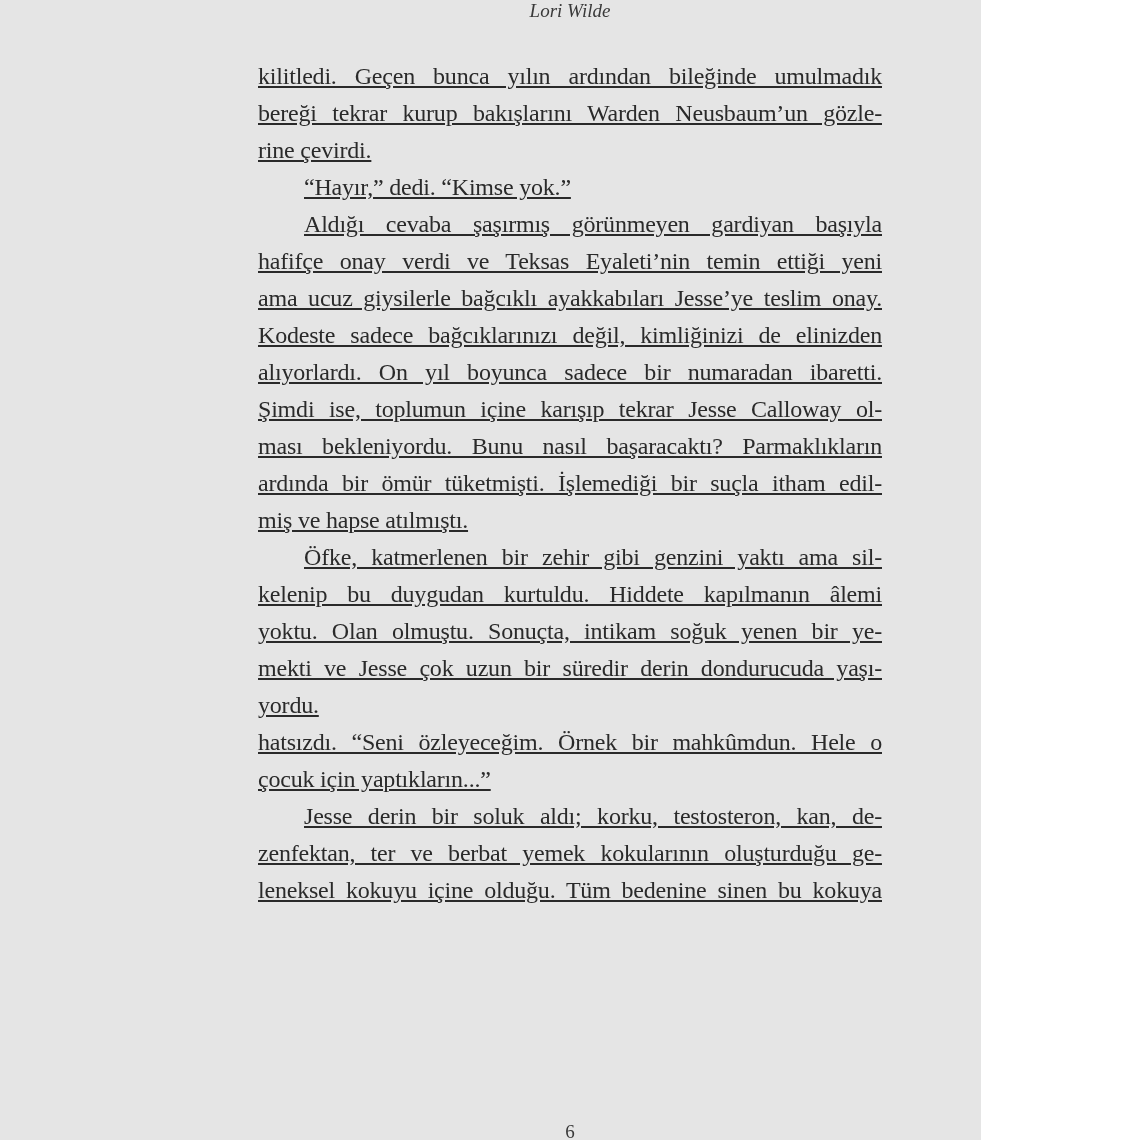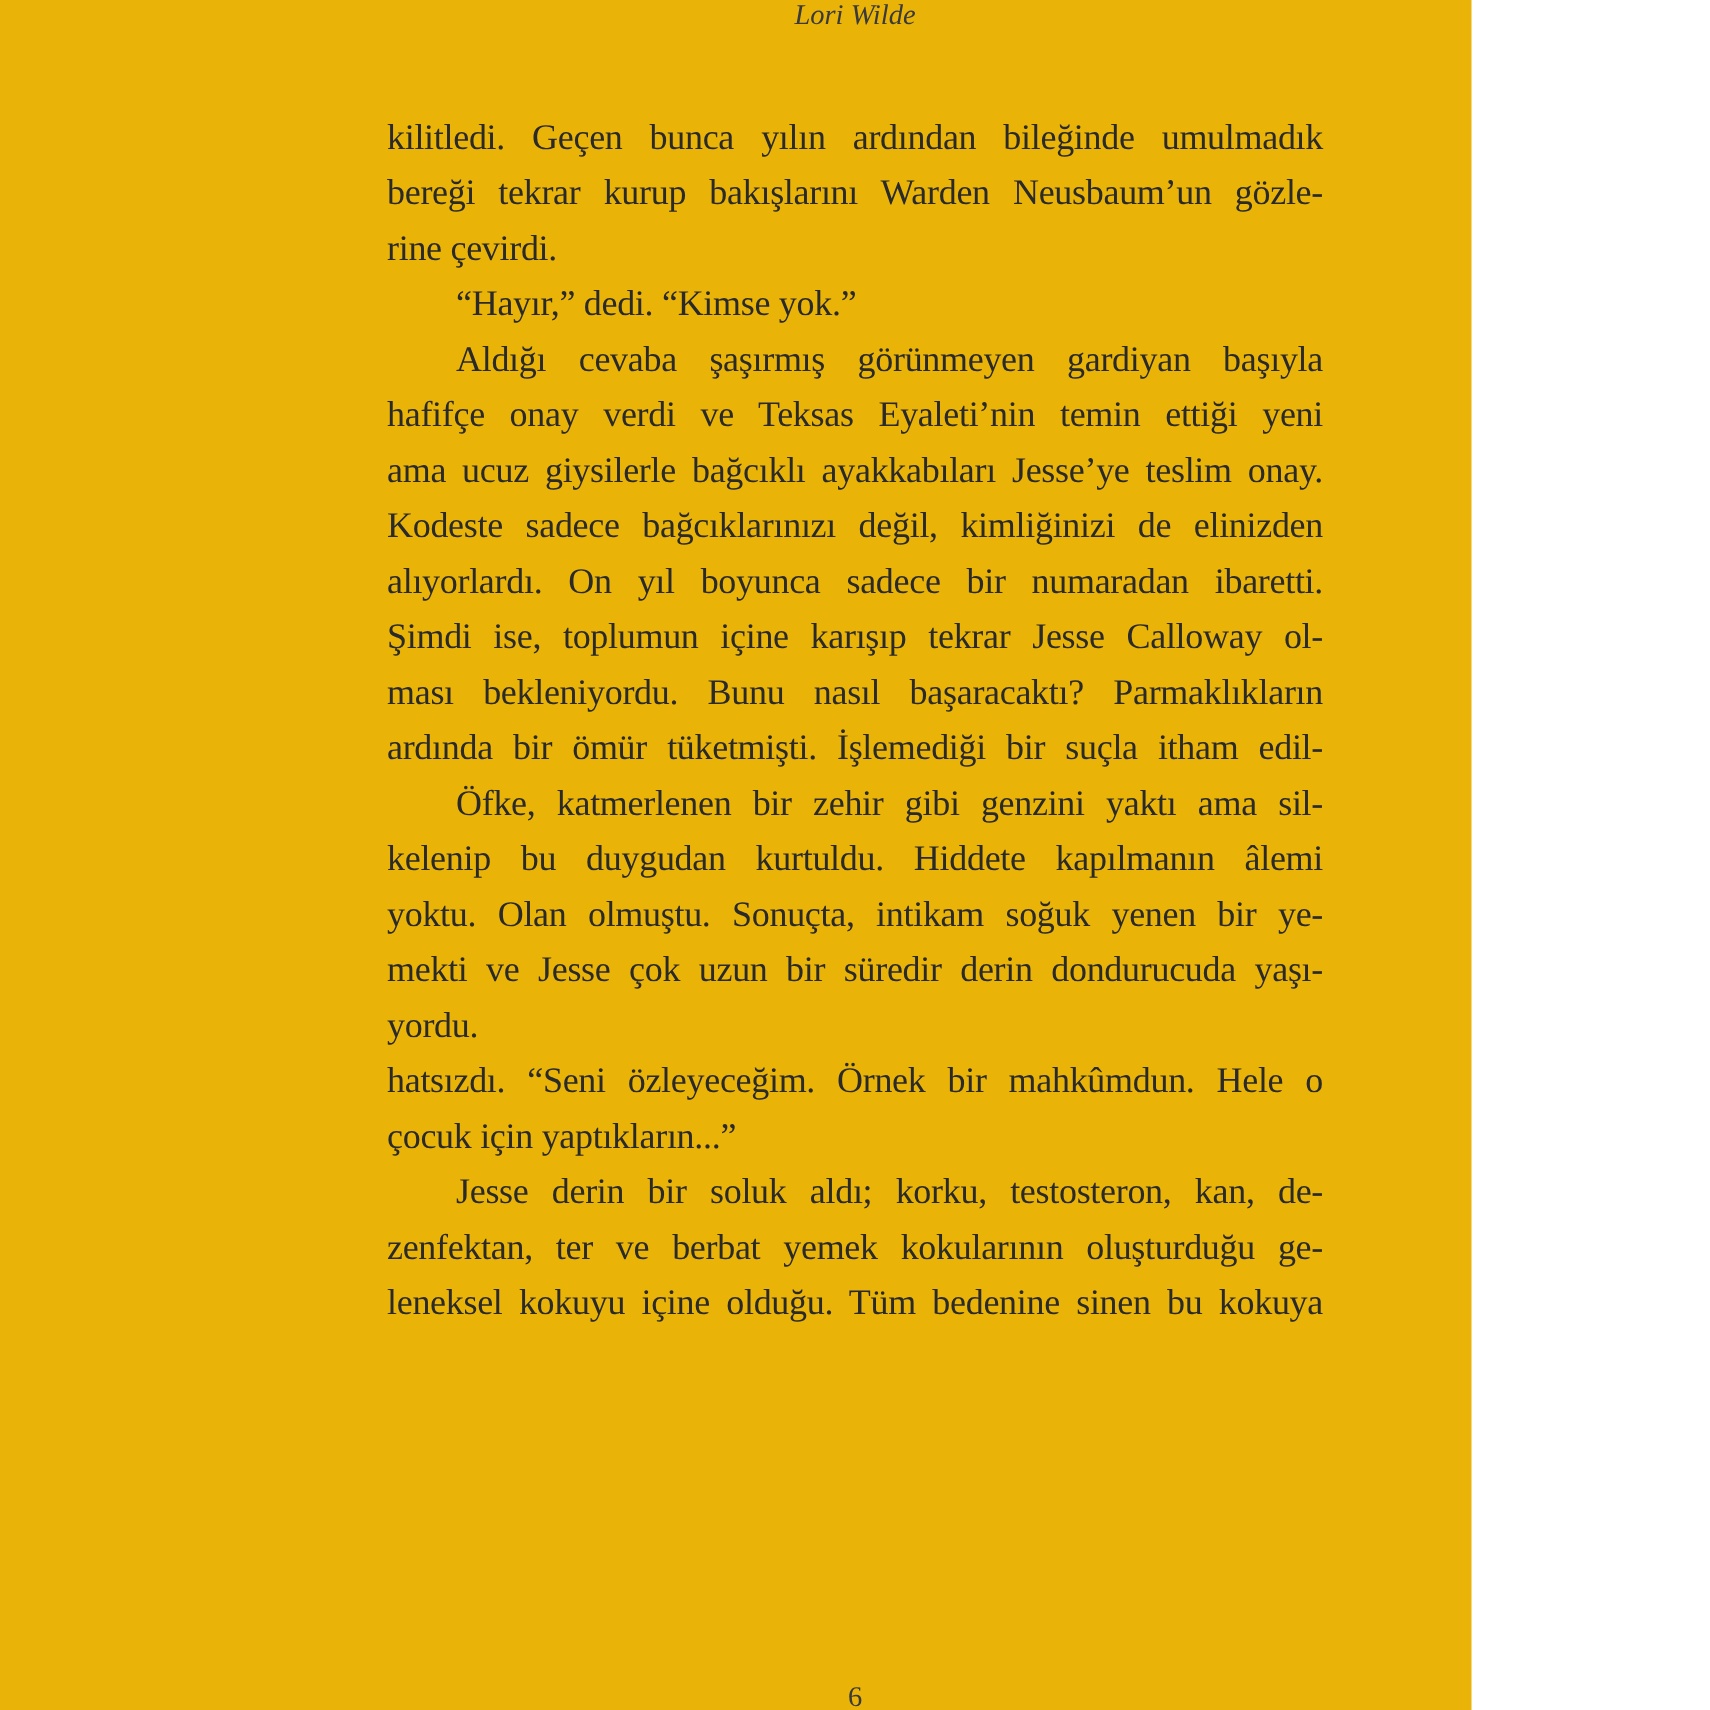--- a/index.html
+++ b/index.html
@@ -13,38 +13,39 @@
       position: relative;
       overflow: hidden;
       font-family: "Liberation Serif", "DejaVu Serif", serif;
       color: #2a2a2a;
     }
     .page {
       position: absolute;
       left: 0; top: 0;
       width: 981px;
       height: 1140px;
-      background: #eab308;
+      background: #e5e5e5;
     }
     .running-head {
       position: absolute;
       top: 0;
       left: 0;
       width: 1140px;
       text-align: center;
       font-style: italic;
       font-size: 19px;
       line-height: 22px;
       color: #3a3a3a;
     }
     .body-text {
       position: absolute;
       left: 258px;
-      top: 74px;
+      top: 58px;
       width: 624px;
+      text-decoration: underline;
     }
     .line {
       display: block;
       height: 37px;
       line-height: 37px;
       font-size: 24px;
       white-space: nowrap;
       text-align: justify;
       text-align-last: justify;
       letter-spacing: -0.2px;
@@ -78,20 +79,21 @@
       <span class="line last">rine çevirdi.</span>
       <span class="line indent last">“Hayır,” dedi. “Kimse yok.”</span>
       <span class="line indent">Aldığı cevaba şaşırmış görünmeyen gardiyan başıyla</span>
       <span class="line">hafifçe onay verdi ve Teksas Eyaleti’nin temin ettiği yeni</span>
       <span class="line">ama ucuz giysilerle bağcıklı ayakkabıları Jesse’ye teslim onay.</span>
       <span class="line">Kodeste sadece bağcıklarınızı değil, kimliğinizi de elinizden</span>
       <span class="line">alıyorlardı. On yıl boyunca sadece bir numaradan ibaretti.</span>
       <span class="line">Şimdi ise, toplumun içine karışıp tekrar Jesse Calloway ol-</span>
       <span class="line">ması bekleniyordu. Bunu nasıl başaracaktı? Parmaklıkların</span>
       <span class="line">ardında bir ömür tüketmişti. İşlemediği bir suçla itham edil-</span>
+      <span class="line last">miş ve hapse atılmıştı.</span>
       <span class="line indent">Öfke, katmerlenen bir zehir gibi genzini yaktı ama sil-</span>
       <span class="line">kelenip bu duygudan kurtuldu. Hiddete kapılmanın âlemi</span>
       <span class="line">yoktu. Olan olmuştu. Sonuçta, intikam soğuk yenen bir ye-</span>
       <span class="line">mekti ve Jesse çok uzun bir süredir derin dondurucuda yaşı-</span>
       <span class="line last">yordu.</span>
       <span class="line">hatsızdı. “Seni özleyeceğim. Örnek bir mahkûmdun. Hele o</span>
       <span class="line last">çocuk için yaptıkların...”</span>
       <span class="line indent">Jesse derin bir soluk aldı; korku, testosteron, kan, de-</span>
       <span class="line">zenfektan, ter ve berbat yemek kokularının oluşturduğu ge-</span>
       <span class="line">leneksel kokuyu içine olduğu. Tüm bedenine sinen bu kokuya</span>

